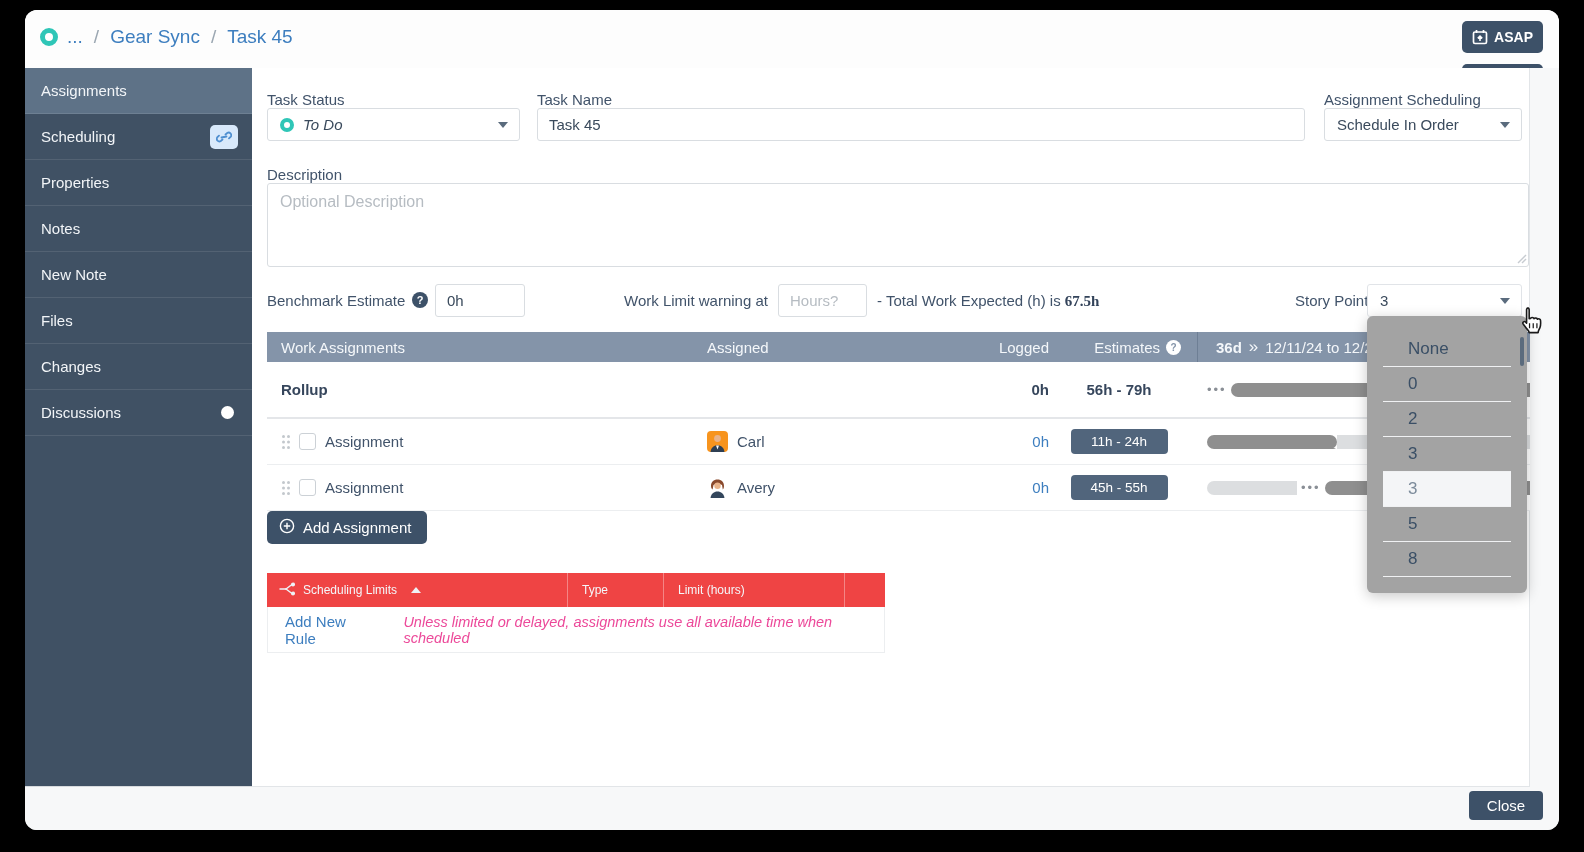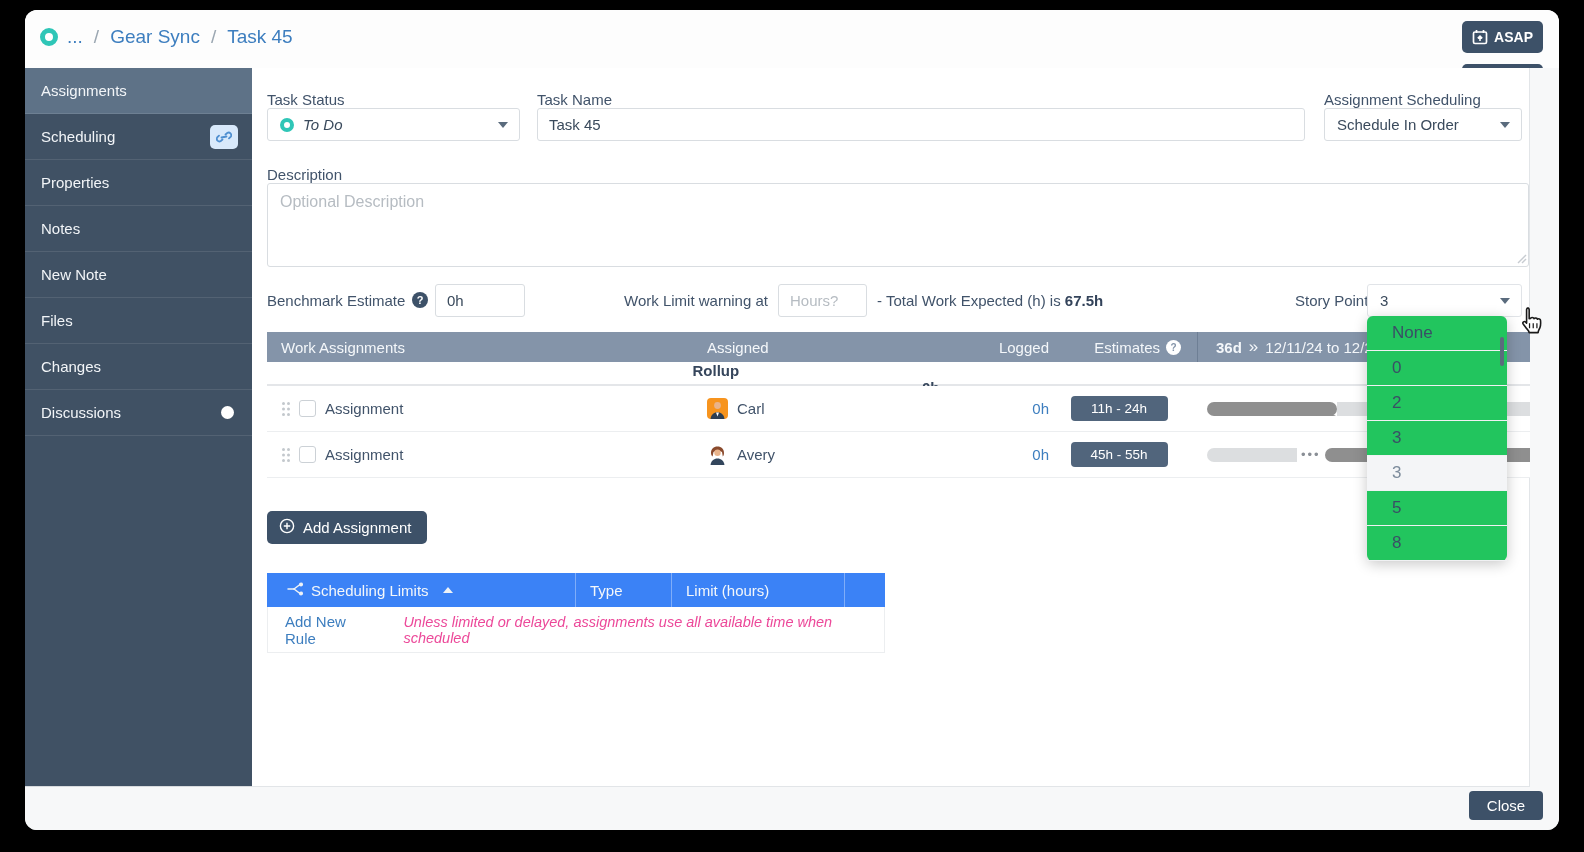--- a/index.html
+++ b/index.html
@@ -58,21 +58,21 @@
   .grip { position:absolute; left:1490px; top:242px; width:12px; height:12px; pointer-events:none; }
 
   .help-dark { width:16px; height:16px; border-radius:50%; background:#3d5168; color:#fff; font-size:11px;
                font-weight:bold; display:inline-flex; align-items:center; justify-content:center; }
   .help-light { width:15px; height:15px; border-radius:50%; background:#fff; color:#8494a9; font-size:10px;
                 font-weight:bold; display:inline-flex; align-items:center; justify-content:center; margin-left:6px; }
 
   .bench-row { position:absolute; left:242px; top:274px; width:1263px; height:34px; }
   .bench-row .lbl { font-size:15px; color:#41536a; }
   .totaltext { font-size:15px; color:#41536a; }
-  .totaltext b { color:#33435a; }
+  .totaltext b { color:#33435a;font-family:Liberation Serif, serif; }
 
   
   .wa-table { position:absolute; left:242px; top:322px; width:1263px; }
   .wa-head { display:flex; align-items:center; height:30px; background:#8494a9; color:#f4f7fa; font-size:15px; }
   .wa-row { display:flex; align-items:center; background:#fff; border-bottom:1px solid #eceef0; position:relative; }
   .col-name { width:440px; padding-left:14px; display:flex; align-items:center; }
   .col-assigned { width:260px; display:flex; align-items:center; }
   .col-logged { width:82px; text-align:right; }
   .col-est { width:140px; text-align:center; }
   .col-time { flex:1; padding-left:18px; display:flex; align-items:center; position:relative; overflow:hidden; }
@@ -93,35 +93,35 @@
   .bar-light { background:#dcdee0; }
   .milestone { position:absolute; width:26px; height:20px; background:#fff; border:2px solid #8f8f8f;
                border-radius:5px; }
 
   .add-btn { position:absolute; left:242px; top:501px; height:33px; background:#3d5168; color:#fff;
              border:none; border-radius:5px; font-size:15px; font-family:inherit; padding:0 16px 0 12px;
              display:flex; align-items:center; gap:8px; cursor:pointer; }
 
   
   .lim-table { position:absolute; left:242px; top:563px; width:618px; }
-  .lim-head { display:flex; align-items:center; height:34px; background:#3b82f6; color:#f4f7fa; font-size:15px;padding-left:8px; }
+  .lim-head { display:flex; align-items:center; height:34px; background:#ef4444; color:#f4f7fa; font-size:12px; }
   .lim-c1 { width:300px; padding-left:12px; display:flex; align-items:center; gap:8px; }
   .lim-c2 { width:95px; padding-left:14px; }
   .lim-c3 { width:160px; padding-left:14px; }
   .lim-vdiv { width:1px; align-self:stretch; background:rgba(255,255,255,.35); }
   .sortarrow { width:0; height:0; border-left:5px solid transparent; border-right:5px solid transparent;
                border-bottom:6px solid #eef2f6; margin-left:6px; }
   .lim-row { display:flex; align-items:center; height:46px; background:#fff; border:1px solid #eceef0;
              border-top:none; }
   .addrule { color:#3d7ebf; font-size:15px; margin-left:17px; cursor:pointer; }
   .hint { font-style:italic; color:#ec4899; font-size:14.5px; margin-left:26px; }
 
   
-  .sp-menu { position:absolute; left:1342px; top:306px; width:140px; background:#22c55e; border-radius:6px;
-             box-shadow:0 3px 14px rgba(0,0,0,.22); padding:0; z-index:20; }
+  .sp-menu { position:absolute; left:1342px; top:306px; width:160px; background:#a3a3a3; border-radius:6px;
+             box-shadow:0 3px 14px rgba(0,0,0,.22); padding:16px; z-index:20; }
   .sp-opt { height:35px; display:flex; align-items:center; padding-left:25px; font-size:17px;
             color:#3a4f66; border-bottom:1px solid #f0f1f3; cursor:pointer; }
   .sp-opt:first-child { border-radius:6px 6px 0 0; }
   .sp-opt:last-child { border-bottom:none; border-radius:0 0 6px 6px; }
   .sp-opt.selected { background:#f4f5f7; color:#7c8b9b; }
   .sp-scroll { position:absolute; right:3px; top:21px; width:4px; height:29px; background:#5b6b7d;
                border-radius:2px; }
   .cursor { position:absolute; left:1492px; top:296px; z-index:30; pointer-events:none; }
 </style>
 </head>
@@ -291,21 +291,21 @@
           <span class="help-light">?</span>
         </div>
         <div class="hdr-divider"></div>
         <div class="col-time" style="white-space:nowrap;">
           <b style="margin-right:7px;">36d</b>
           <span style="margin-right:7px; font-size:17px;">»</span>
           <span>12/11/24 to 12/25/24 (14</span>
         </div>
       </div>
 
-      <div class="wa-row" style="height:24px; border-bottom:2px solid #e4e6e9;flex-direction:column;">
+      <div class="wa-row" style="height:57px; border-bottom:2px solid #e4e6e9;">
         <div class="col-name">
             <span class="rollup-name">Rollup</span>
           </div>
         <div class="col-assigned"></div>
         <div class="col-logged"><span class="rollup-num">0h</span></div>
         <div class="col-est"><span class="rollup-num">56h - 79h</span></div>
         <div class="col-time">
           <span class="dots3">•••</span>
           <div class="bar bar-dark" style="flex:1; border-radius:7px 0 0 7px;"></div>
         </div>

